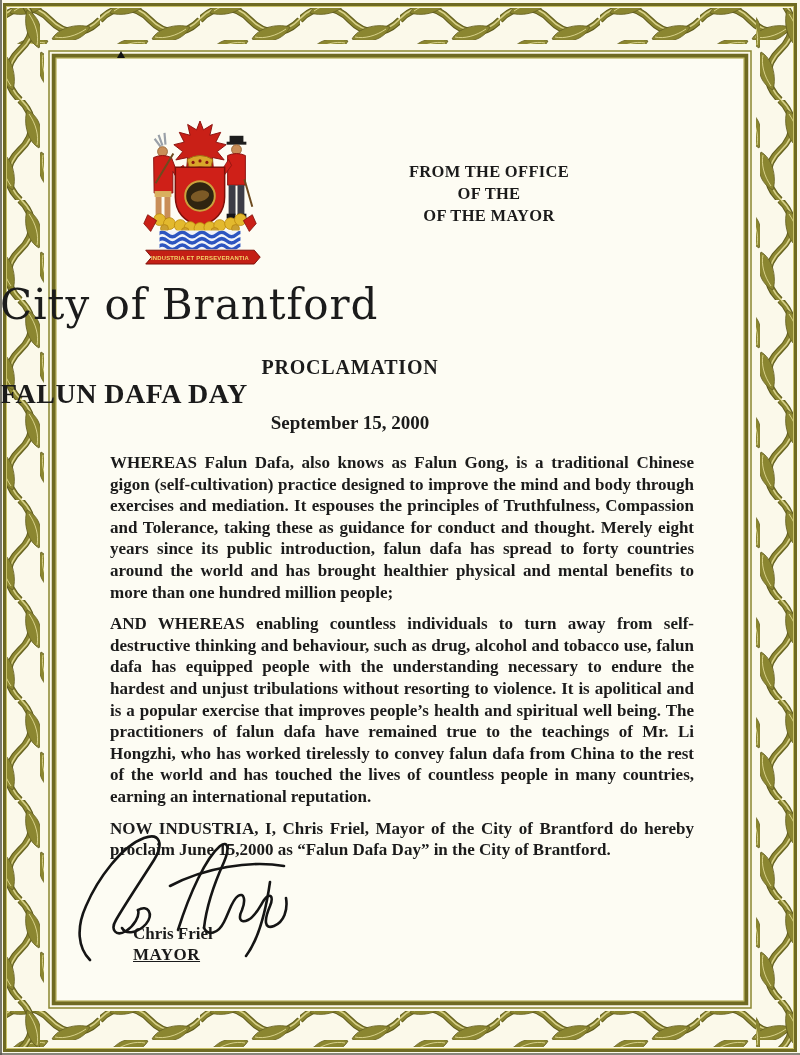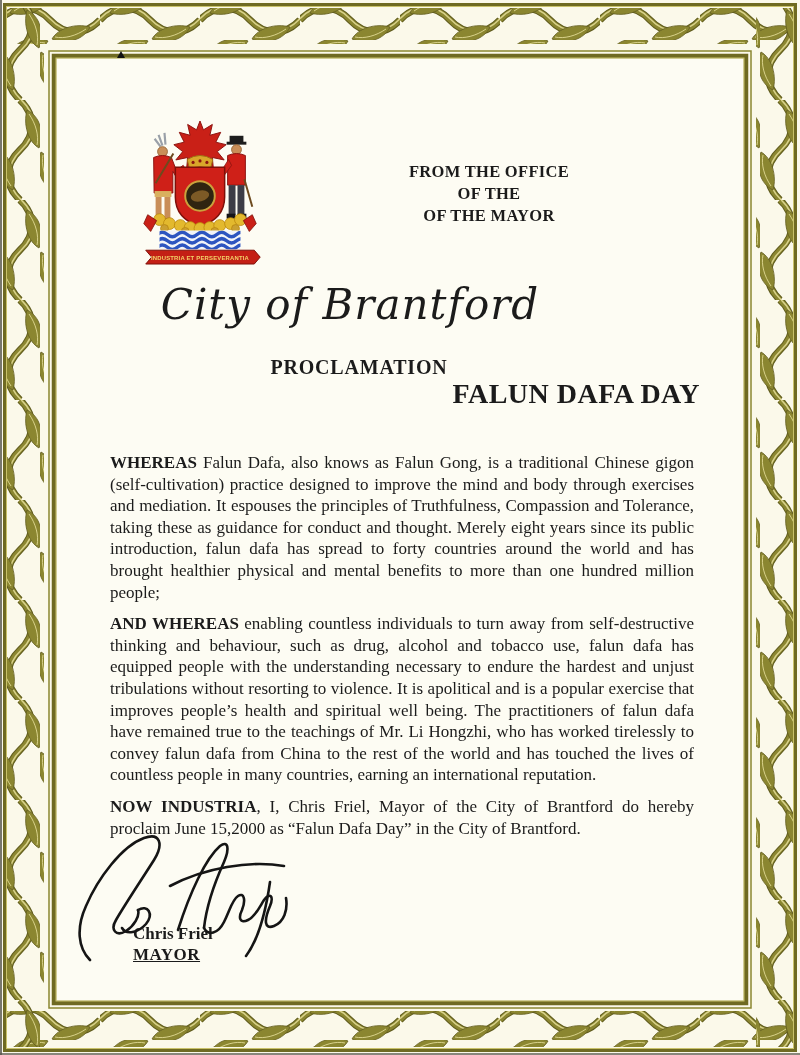--- a/index.html
+++ b/index.html
@@ -7,29 +7,29 @@
         font-family:"Liberation Serif", serif;color:#1b1b1b;}
   .border-svg{position:absolute;left:0;top:0;z-index:1;}
   .edge-left{position:absolute;left:0;top:0;width:2px;height:1055px;background:#57564c;opacity:.8;z-index:4;}
   .edge-bottom{position:absolute;left:0;bottom:0;width:800px;height:2px;background:#57564c;opacity:.7;z-index:4;}
   .content{position:absolute;left:0;top:14px;width:700px;height:1055px;z-index:2;}
   .reg-mark{position:absolute;left:117px;top:51px;width:0;height:0;z-index:3;
             border-left:4px solid transparent;border-right:4px solid transparent;border-bottom:7px solid #111;}
   .crest{position:absolute;left:126px;top:106px;width:148px;height:146px;}
   .office{position:absolute;left:368px;top:147px;width:242px;text-align:center;
           font-weight:bold;font-size:16.5px;line-height:22px;letter-spacing:.3px;}
-  .city-title{position:absolute;left:0;top:266px;width:100%;text-align:center;
-          font-family:"DejaVu Serif", serif;font-style:italic;font-size:42px;letter-spacing:1px;}
+  .city-title{position:absolute;left:0;top:266px;width:100%;text-align:left;
+          font-family:"DejaVu Serif", serif;font-size:42px;letter-spacing:1px;}
   .proc-label{position:absolute;left:0;top:342px;width:100%;text-align:center;
-          font-weight:bold;font-size:20px;letter-spacing:.8px;padding-left:9px;}
-  .event-title{position:absolute;left:0;top:364px;width:100%;text-align:right;
+          font-weight:bold;font-size:20px;letter-spacing:.8px;}
+  .event-title{position:absolute;left:0;top:364px;width:100%;text-align:left;
           font-weight:bold;font-size:28px;letter-spacing:.5px;}
   .event-date{position:absolute;left:0;top:398px;width:100%;text-align:center;
           font-weight:bold;font-size:19px;}
-  .body-text{position:absolute;left:110px;top:438px;width:584px;}
+  .body-text{position:absolute;left:110px;top:438px;width:584px;font-weight:bold;}
   .body-text p{margin:0 0 10px 0;font-size:17px;line-height:21.6px;text-align:justify;}
   .sig-svg{position:absolute;left:74px;top:820px;width:222px;height:136px;z-index:3;}
   .sig-name{position:absolute;left:133px;top:910px;font-weight:bold;font-size:17px;}
   .sig-title{position:absolute;left:133px;top:931px;font-weight:bold;font-size:17px;letter-spacing:.5px;text-decoration:underline;}
 </style>
 </head>
 <body>
 
 <div class="page">
 
@@ -157,20 +157,21 @@
     <div class="office">
       <div>FROM THE OFFICE</div>
       <div>OF THE</div>
       <div>OF THE MAYOR</div>
     </div>
 
     <div class="city-title">City of Brantford</div>
 
     <div class="proc-label">PROCLAMATION</div>
     <div class="event-title">FALUN DAFA DAY</div>
+    <div class="event-date">September 15, 2000</div>
 
     <div class="body-text">
       <p><b>WHEREAS</b><span> Falun Dafa, also knows as Falun Gong, is a traditional Chinese gigon (self-cultivation) practice designed to improve the mind and body through exercises and mediation.  It espouses the principles of Truthfulness, Compassion and Tolerance, taking these as guidance for conduct and thought.  Merely eight years since its public introduction, falun dafa has spread to forty countries around the world and has brought healthier physical and mental benefits to more than one hundred million people;</span></p>
       <p><b>AND WHEREAS</b><span> enabling countless individuals to turn away from self-destructive thinking and behaviour, such as drug, alcohol and tobacco use, falun dafa has equipped people with the understanding necessary to endure the hardest and unjust tribulations without resorting to violence.  It is apolitical and is a popular exercise that improves people’s health and spiritual well being.  The practitioners of falun dafa have remained true to the teachings of Mr. Li Hongzhi, who has worked tirelessly to convey falun dafa from China to the rest of the world and has touched the lives of countless people in many countries, earning an international reputation.</span></p>
       <p><b>NOW INDUSTRIA</b><span>, I, Chris Friel, Mayor of the City of Brantford do hereby proclaim June 15,2000 as “Falun Dafa Day” in the City of Brantford.</span></p>
     </div>
 
     <svg class="sig-svg" viewBox="0 0 222 136">
       <g fill="none" stroke="#151515" stroke-width="2.6" stroke-linecap="round">
         <path d="M16,126 C4,114 2,94 12,72 C24,44 48,12 70,4 C86,-2 90,10 80,26 C66,48 50,72 42,86 C36,96 42,103 52,97 C60,92 66,82 64,76"></path>

